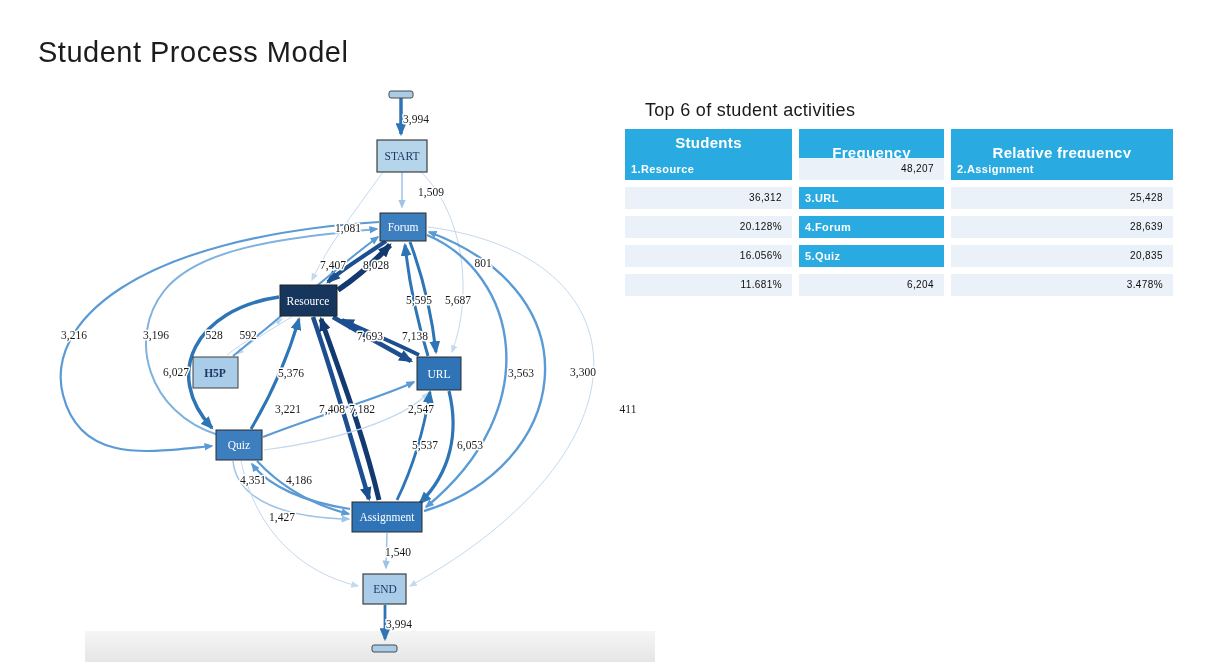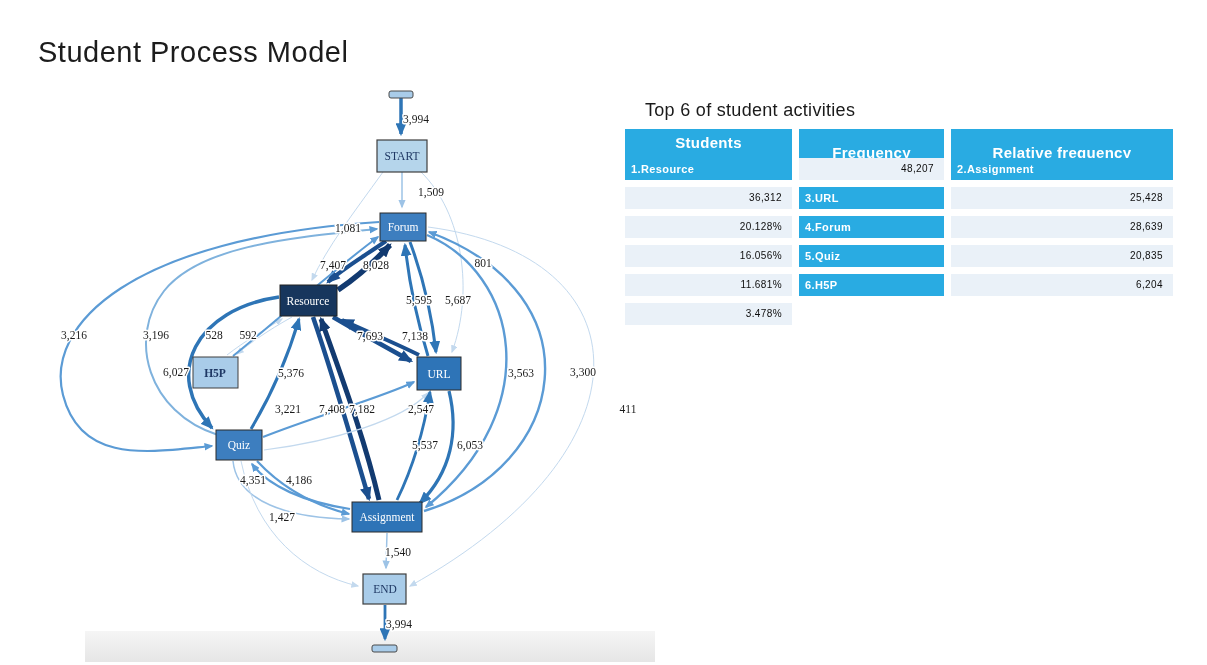--- a/index.html
+++ b/index.html
@@ -185,16 +185,15 @@
   <div class="td num">20.128%</div>
 
   <div class="td act">4.Forum</div>
   <div class="td num">28,639</div>
   <div class="td num">16.056%</div>
 
   <div class="td act">5.Quiz</div>
   <div class="td num">20,835</div>
   <div class="td num">11.681%</div>
 
-  <div class="td act">6.H5P</div>
   <div class="td num">6,204</div>
   <div class="td num">3.478%</div>
 </div>
 
 </body></html>

